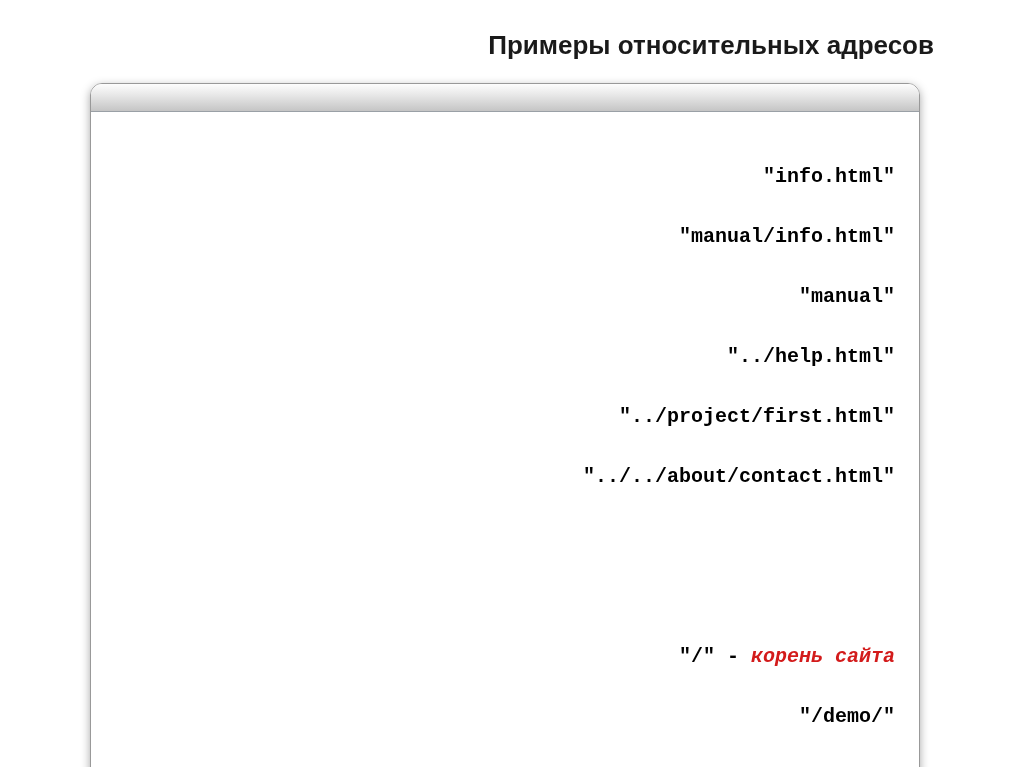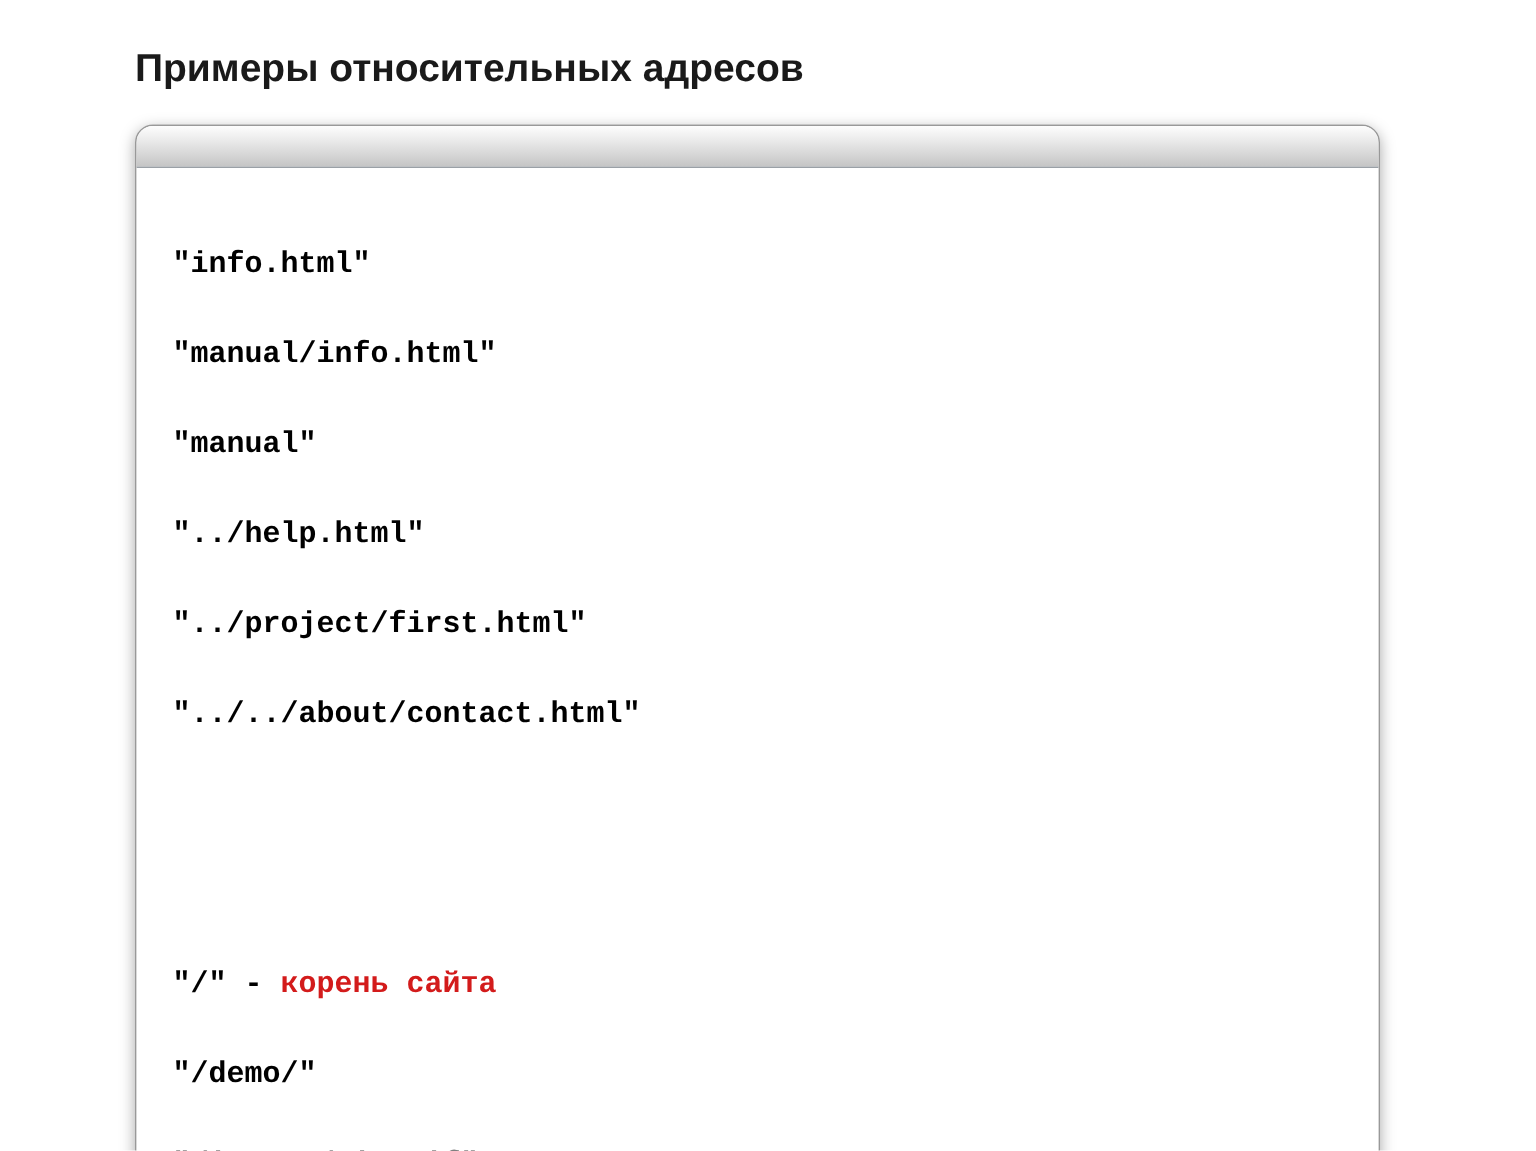--- a/index.html
+++ b/index.html
@@ -1,18 +1,19 @@
 <!DOCTYPE html>
 <html><head>
 <meta charset="utf-8">
 <style>
   * {
     margin: 0;
     padding: 0;
     box-sizing: border-box;
+    text-align: right;
   }
   body {
     background: #ffffff;
     width: 1024px;
     height: 767px;
     font-family: Arial, Helvetica, sans-serif;
     padding: 30px 90px;
   }
   .title {
     font-size: 26px;
@@ -36,21 +37,21 @@
     background: #ffffff;
     padding: 20px 24px 28px 24px;
     font-family: "Courier New", Courier, monospace;
     font-size: 20px;
     font-weight: bold;
     color: #000000;
     line-height: 1.5;
     white-space: pre;
   }
   .line { white-space: pre; }
-  .red { color: #d31b1b; }
+  .red { color: #d31b1b; font-style: italic; }
 </style>
 </head>
 <body>
 
 <div class="title">Примеры относительных адресов</div>
 
 <div class="panel">
   <div class="panel-header"></div>
   <div class="panel-body">
 <div class="line">"info.html"</div>

